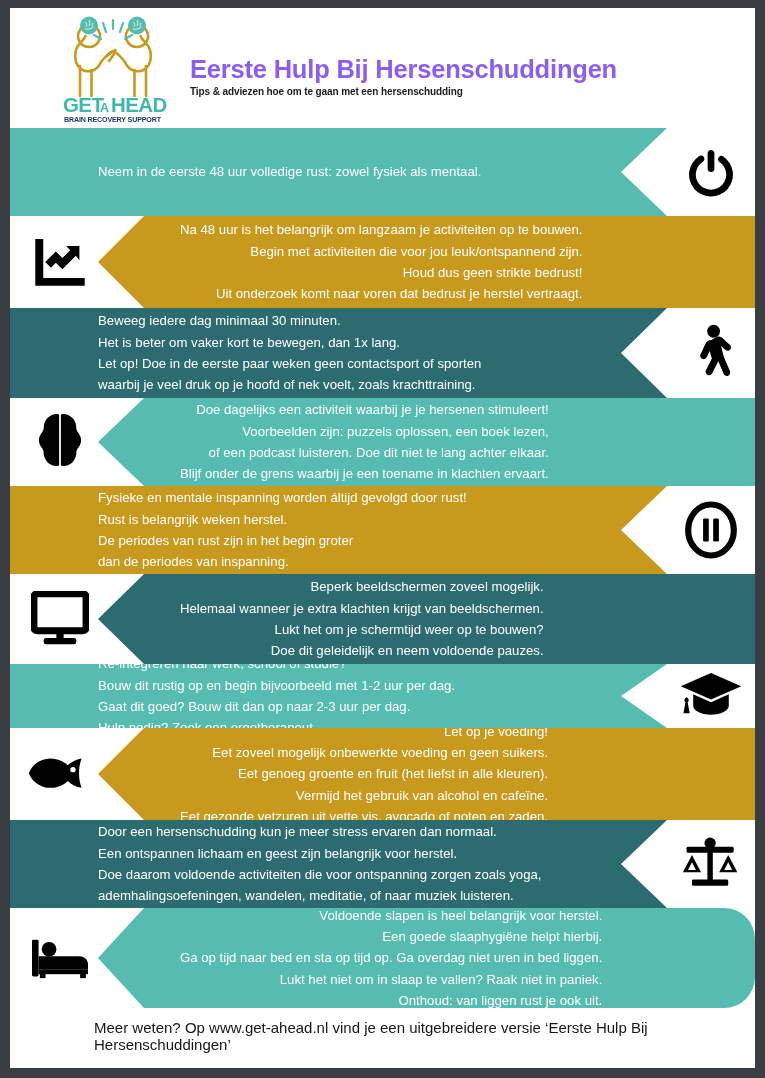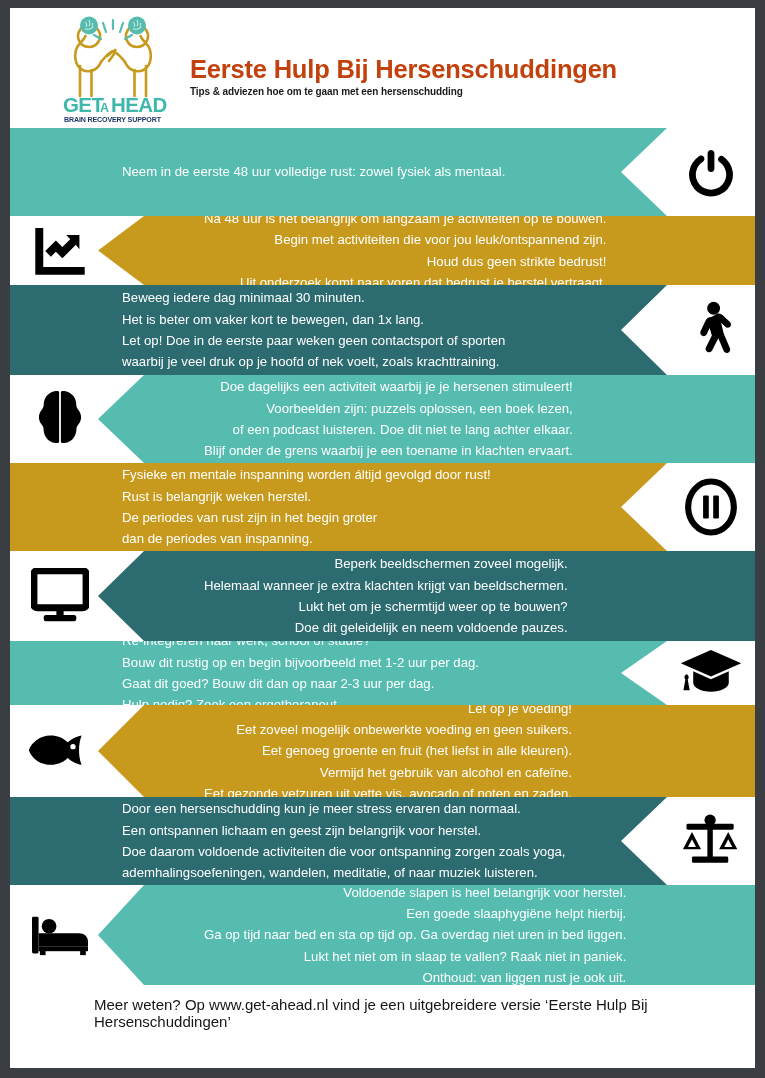--- a/index.html
+++ b/index.html
@@ -37,21 +37,21 @@
     flex: 0 0 auto;
   }
   #logo svg { display: block; width: 110px; height: 112px; }
   #title-block {
     margin-left: 22px;
     padding-top: 16px;
   }
   #main-title {
     font-size: 25.5px;
     font-weight: bold;
-    color: #c2410c;
+    color: #8b5cf6;
     letter-spacing: -0.2px;
     line-height: 1.12;
     white-space: nowrap;
   }
   #sub-title {
     font-size: 10px;
     font-weight: bold;
     color: #1b1b1b;
     letter-spacing: -0.1px;
     margin-top: 2px;
@@ -99,21 +99,20 @@
     text-align: right;
     margin-left: 170px;
     margin-right: 35px;
   }
   .band-inner {
     position: relative;
     height: 100%;
     display: flex;
     align-items: center;
     z-index: 2;
-    margin-left: 24px;
   }
   .band-icon {
     position: absolute;
     top: 50%;
     transform: translateY(-50%);
     z-index: 3;
     width: 72px; height: 62px;
     display: flex; align-items: center; justify-content: center;
   }
   .band.right .band-icon { right: 8px; }
@@ -197,21 +196,21 @@
           <div class="band-inner">
             <div class="band-text">Neem in de eerste 48 uur volledige rust: zowel fysiek als mentaal.</div>
           </div>
           <div class="band-icon">
             <svg width="54" height="54" viewBox="0 0 64 64">
               <path d="M32 6c-2.2 0-4 1.8-4 4v18c0 2.2 1.8 4 4 4s4-1.8 4-4V10c0-2.2-1.8-4-4-4z"></path>
               <path d="M46.6 13.6a4 4 0 0 0-5 6.2A18 18 0 1 1 22.4 19.8a4 4 0 1 0-5-6.2 26 26 0 1 0 29.2 0z"></path>
             </svg>
           </div>
         </div>
-        <div class="band left" style="--c: #c79a1e; height: 69px;">
+        <div class="band left" style="--c: #c79a1e; height: 92px;">
           <div class="band-fill"></div>
           <div class="band-inner">
             <div class="band-text">Na 48 uur is het belangrijk om langzaam je activiteiten op te bouwen.
 Begin met activiteiten die voor jou leuk/ontspannend zijn.
 Houd dus geen strikte bedrust!
 Uit onderzoek komt naar voren dat bedrust je herstel vertraagt.</div>
           </div>
           <div class="band-icon">
             <svg width="60" height="54" viewBox="0 0 68 60">
               <path d="M6 4h9v44h47v9H6z"></path>
@@ -327,21 +326,21 @@
               <rect x="13" y="49" width="40" height="7" rx="1.5"></rect>
               <circle cx="33" cy="9" r="6.2"></circle>
               <rect x="7" y="13" width="52" height="6.5" rx="1.6"></rect>
               <path d="M13 22 3 41h20z"></path>
               <path d="M53 22 43 41h20z"></path>
               <path d="M13 30 8.6 38.5h8.8z" fill="#fff"></path>
               <path d="M53 30 48.6 38.5h8.8z" fill="#fff"></path>
             </svg>
           </div>
         </div>
-        <div class="band left" style="--c: #55bcaf; height: 100px;">
+        <div class="band left" style="--c: #55bcaf; height: 100px; border-radius: 31px;">
           <div class="band-fill"></div>
           <div class="band-inner">
             <div class="band-text">Voldoende slapen is heel belangrijk voor herstel.
 Een goede slaaphygiëne helpt hierbij.
 Ga op tijd naar bed en sta op tijd op. Ga overdag niet uren in bed liggen.
 Lukt het niet om in slaap te vallen? Raak niet in paniek.
 Onthoud: van liggen rust je ook uit.</div>
           </div>
           <div class="band-icon">
             <svg width="62" height="42" viewBox="0 0 70 48">

